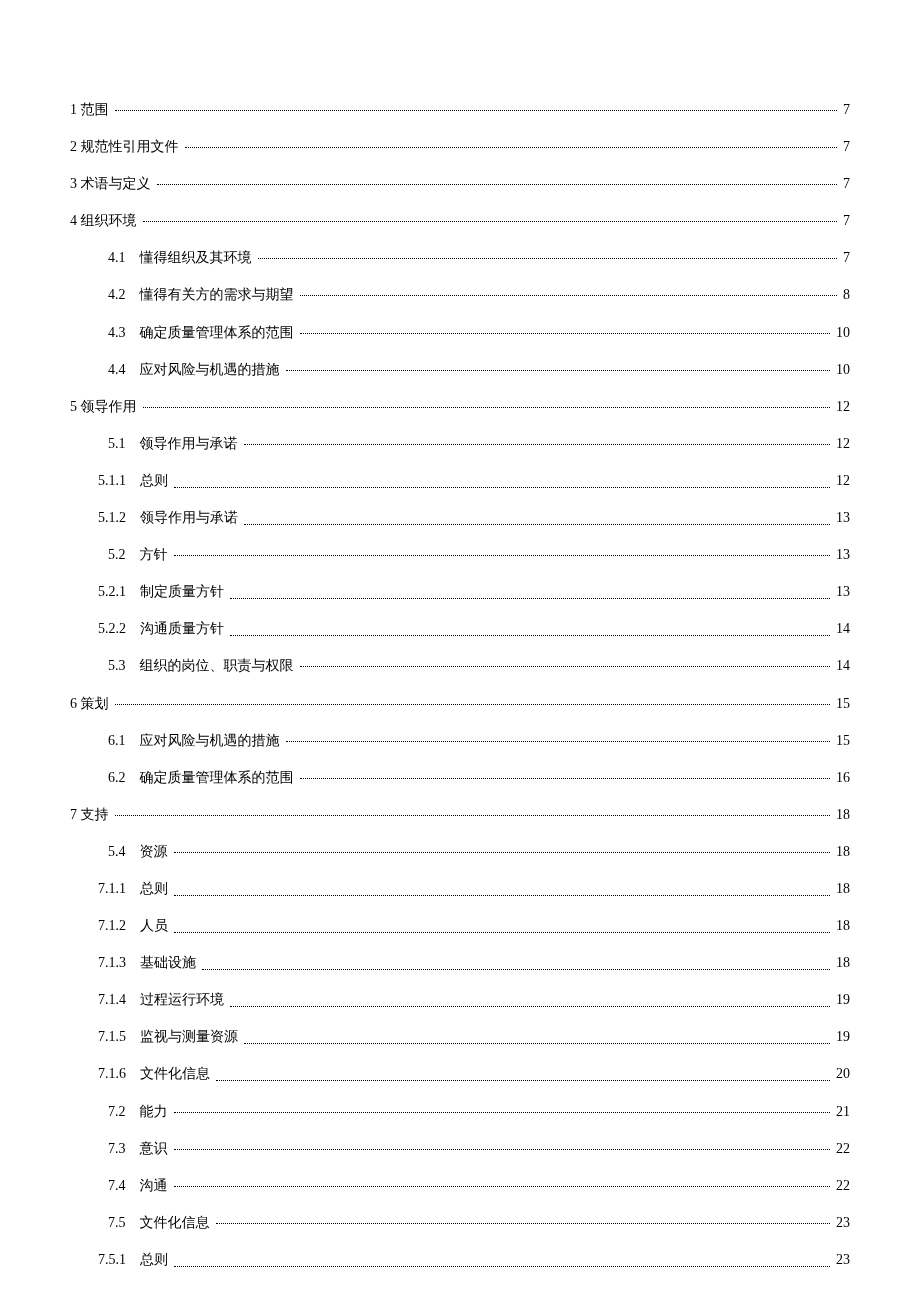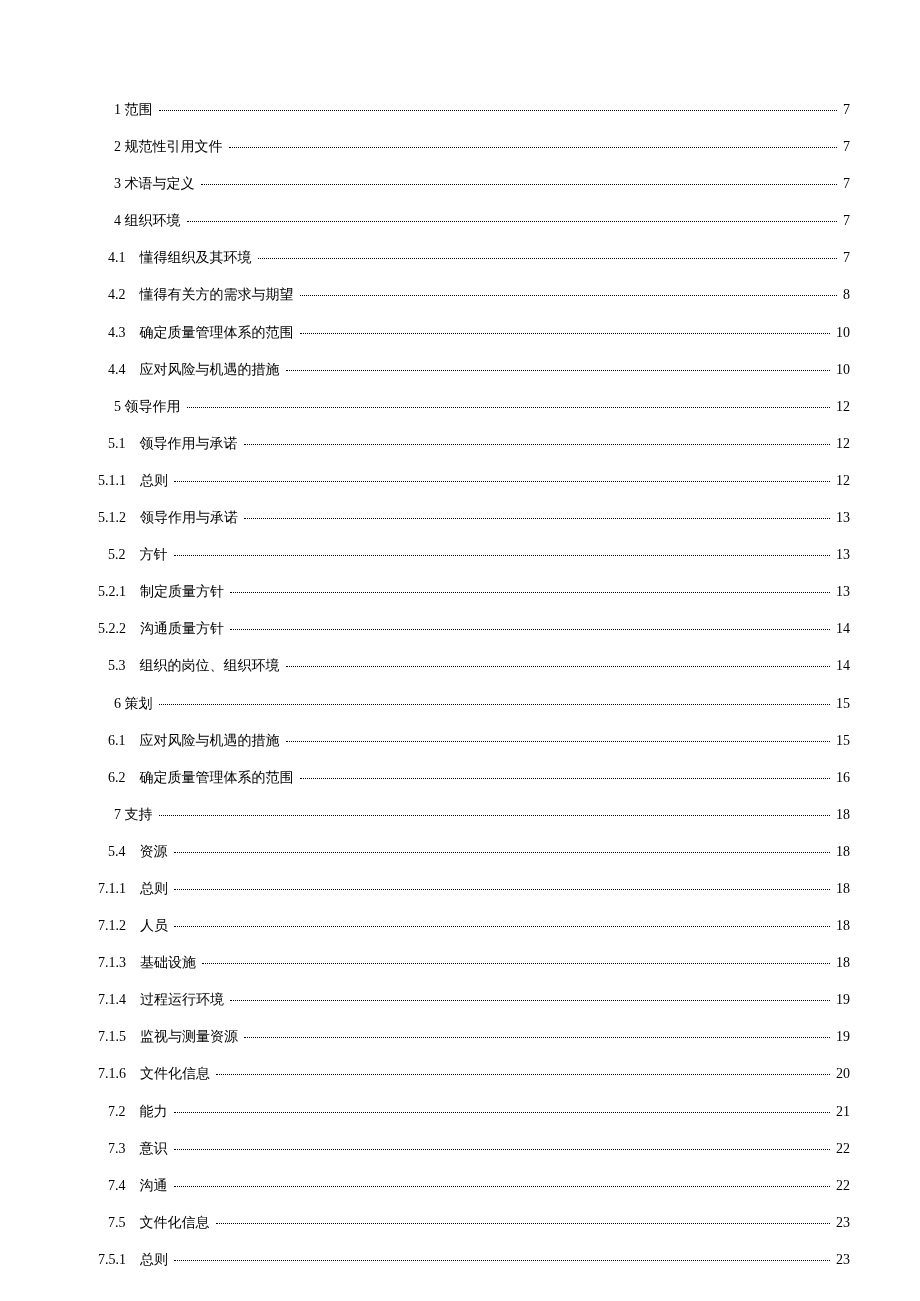--- a/index.html
+++ b/index.html
@@ -33,23 +33,23 @@
       flex: 1;
       border-bottom: 1.5px dotted #000;
       position: relative;
       bottom: 3px;
       margin: 0 2px;
     }
     .toc-page {
       white-space: nowrap;
       padding-left: 4px;
     }
-    .indent-0 { padding-left: 0px; margin-left: 44px; }
+    .indent-0 { padding-left: 0px; }
     .indent-1 { padding-left: 0px; margin-left: 38px; }
-    .indent-2 { padding-left: 28px; }
+    .indent-2 { padding-left: 28px; align-items: flex-end; }
     .num-part {
       display: inline-block;
     }
     .sep-space {
       display: inline-block;
       width: 14px;
     }
   </style>
 </head>
 <body>
@@ -124,21 +124,21 @@
       <span class="toc-label"><span class="num-part">5.2.1</span><span class="sep-space"></span><span>制定质量方针</span></span>
       <span class="toc-dots"></span>
       <span class="toc-page">13</span>
     </div>
     <div class="toc-entry indent-2">
       <span class="toc-label"><span class="num-part">5.2.2</span><span class="sep-space"></span><span>沟通质量方针</span></span>
       <span class="toc-dots"></span>
       <span class="toc-page">14</span>
     </div>
     <div class="toc-entry indent-1">
-      <span class="toc-label"><span class="num-part">5.3</span><span class="sep-space"></span><span>组织的岗位、组织环境</span></span>
+      <span class="toc-label"><span class="num-part">5.3</span><span class="sep-space"></span><span>组织的岗位、职责与权限</span></span>
       <span class="toc-dots"></span>
       <span class="toc-page">14</span>
     </div>
     <div class="toc-entry indent-0">
       <span class="toc-label"><span class="num-part">6</span> <span>策划</span></span>
       <span class="toc-dots"></span>
       <span class="toc-page">15</span>
     </div>
     <div class="toc-entry indent-1">
       <span class="toc-label"><span class="num-part">6.1</span><span class="sep-space"></span><span>应对风险与机遇的措施</span></span>

